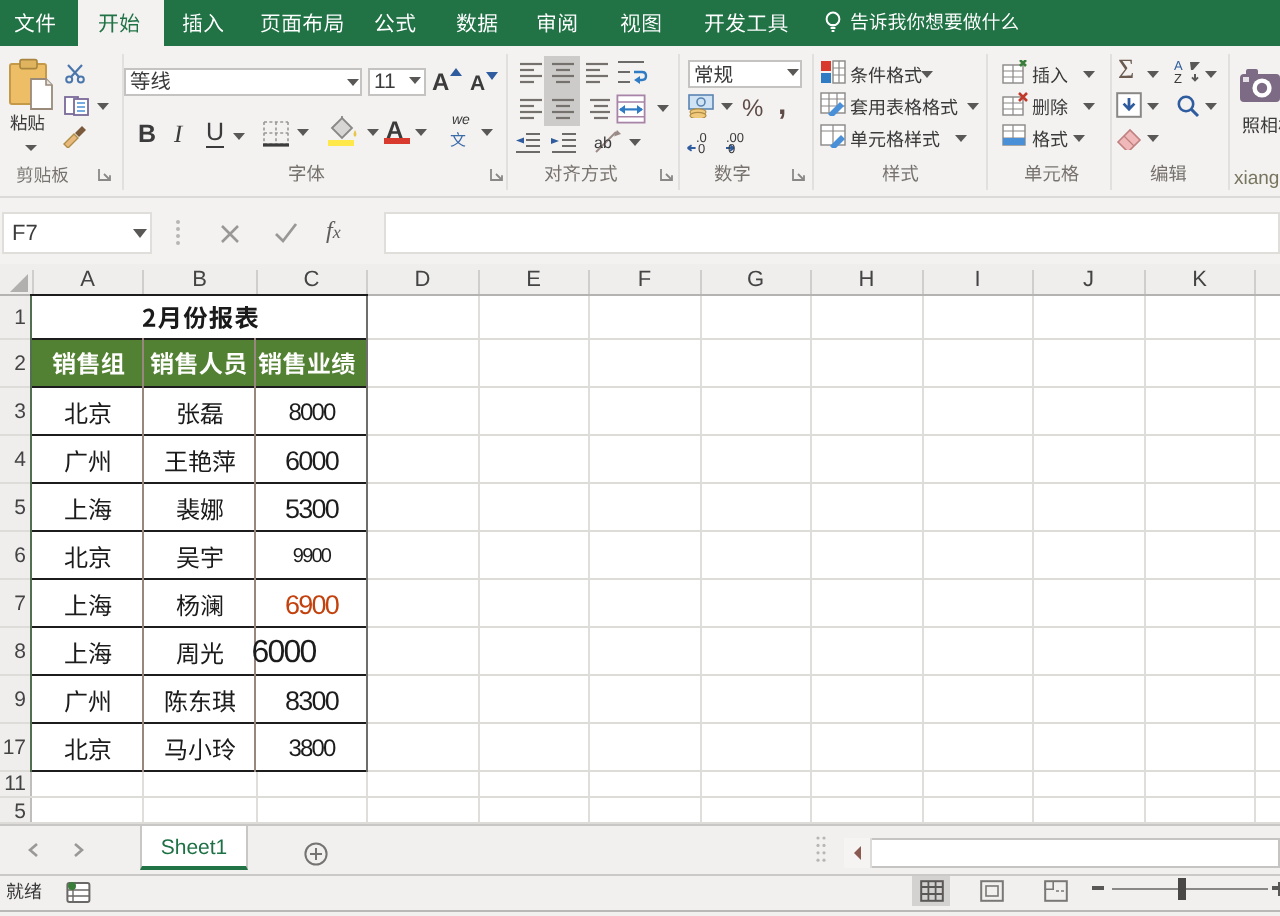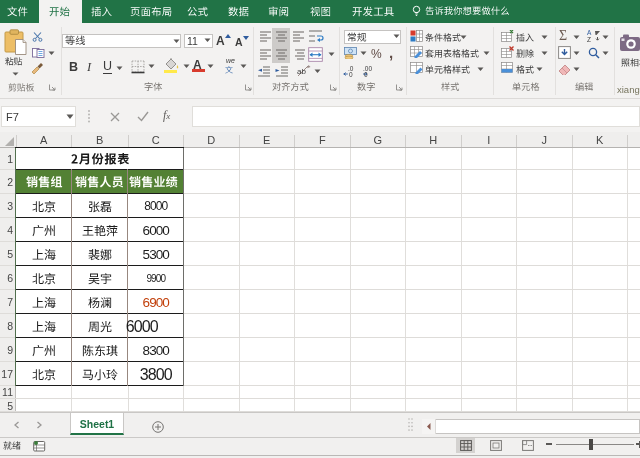--- a/index.html
+++ b/index.html
@@ -163,21 +163,21 @@
 <svg class="t" style="left:81.8px;top:341.5px" width="38" height="18" viewBox="0 -13.2 38 18">
       <path d="M9.3 -2.6C9.9 -1.7 10.5 -0.5 10.8 0.2L11.6 -0.2C11.2 -0.9 10.6 -2.1 10 -3ZM5.5 -2.9C5.2 -2 4.6 -0.9 3.9 -0.2C4.1 -0.1 4.4 0.2 4.6 0.3C5.3 -0.5 5.9 -1.7 6.4 -2.7ZM0.9 -9.6V1H1.8V-8.7H3.3C3.1 -7.9 2.7 -6.8 2.4 -6C3.2 -5 3.4 -4.2 3.4 -3.6C3.4 -3.2 3.3 -2.9 3.2 -2.8C3.1 -2.7 3 -2.7 2.8 -2.7C2.7 -2.7 2.4 -2.7 2.2 -2.7C2.3 -2.4 2.4 -2.1 2.4 -1.8C2.7 -1.8 3 -1.8 3.2 -1.9C3.4 -1.9 3.6 -2 3.8 -2.1C4.1 -2.3 4.3 -2.8 4.2 -3.5C4.2 -4.2 4.1 -5.1 3.3 -6.1C3.6 -7 4.1 -8.3 4.4 -9.2L3.8 -9.6L3.6 -9.6ZM4.4 -8.5V-7.6H6C5.7 -6.7 5.4 -5.9 5.3 -5.7C5 -5.1 4.8 -4.7 4.6 -4.7C4.7 -4.4 4.9 -4 4.9 -3.8C5 -3.9 5.4 -4 6 -4H7.4V-0.1C7.4 0 7.4 0.1 7.2 0.1C7.1 0.1 6.6 0.1 6 0.1C6.1 0.3 6.2 0.7 6.3 0.9C7.1 0.9 7.6 0.9 7.9 0.8C8.2 0.6 8.3 0.4 8.3 -0.1V-4H10.9L10.9 -4.8H8.3V-6.6H7.4V-4.8H5.8C6.2 -5.6 6.6 -6.6 6.9 -7.6H11.3V-8.5H7.2C7.4 -9 7.5 -9.5 7.6 -10L6.6 -10.2C6.5 -9.6 6.4 -9 6.3 -8.5Z M15.1 -3.1C14.6 -2 13.8 -0.9 12.9 -0.1C13.1 0 13.5 0.3 13.6 0.5C14.5 -0.4 15.4 -1.6 16 -2.9ZM20 -2.8C20.9 -1.8 22 -0.5 22.5 0.3L23.3 -0.1C22.8 -1 21.7 -2.2 20.7 -3.1ZM12.9 -8.5V-7.6H15.8C15.4 -6.8 14.9 -6.1 14.7 -5.8C14.3 -5.3 14.1 -4.9 13.8 -4.8C13.9 -4.6 14.1 -4.1 14.1 -3.9C14.3 -4 14.7 -4.1 15.4 -4.1H18.1V-0.3C18.1 -0.1 18 -0.1 17.9 -0.1C17.7 -0.1 17 -0.1 16.3 -0.1C16.5 0.2 16.6 0.6 16.7 0.9C17.5 0.9 18.1 0.8 18.5 0.7C18.9 0.5 19 0.3 19 -0.3V-4.1H22.5V-5H19V-6.7H18.1V-5H15.2C15.8 -5.7 16.4 -6.7 16.9 -7.6H23V-8.5H17.4C17.6 -8.9 17.8 -9.3 18 -9.8L17 -10.2C16.8 -9.6 16.6 -9 16.3 -8.5Z M32.7 -1.3C33.5 -0.6 34.4 0.3 34.8 0.9L35.6 0.4C35.1 -0.2 34.2 -1.1 33.4 -1.7ZM30.4 -1.8C29.9 -1 29 -0.2 28.1 0.4C28.3 0.5 28.5 0.8 28.7 1C29.6 0.4 30.6 -0.5 31.2 -1.3ZM33.3 -10.1V-8.4H30.7V-10.1H29.8V-8.4H28.6V-7.6H29.8V-2.8H28.4V-2H35.5V-2.8H34.2V-7.6H35.3V-8.4H34.2V-10.1ZM30.7 -7.6H33.3V-6.5H30.7ZM30.7 -5.8H33.3V-4.7H30.7ZM30.7 -3.9H33.3V-2.8H30.7ZM24.4 -1.2 24.6 -0.3C25.6 -0.6 27 -1.1 28.3 -1.5L28.2 -2.3L26.8 -1.9V-5H28V-5.8H26.8V-8.4H28.3V-9.3H24.6V-8.4H26V-5.8H24.6V-5H26V-1.6C25.4 -1.5 24.8 -1.3 24.4 -1.2Z" fill="#1c1c1c"></path>
     </svg>
 <div class="ab" style="left:125.75px;top:344.3px;width:60px;text-align:center;font-size:13.5px;line-height:13px;letter-spacing:-0.9px;color:#1c1c1c">8300</div>
 <svg class="t" style="left:31.8px;top:365.5px" width="26" height="18" viewBox="0 -13.2 26 18">
       <path d="M0.4 -1.5 0.8 -0.6C1.7 -0.9 2.8 -1.4 3.9 -1.9V0.9H4.8V-9.9H3.9V-7H0.8V-6.1H3.9V-2.8C2.6 -2.3 1.3 -1.8 0.4 -1.5ZM10.7 -8C10 -7.3 8.8 -6.5 7.7 -5.9V-9.9H6.8V-1C6.8 0.3 7.1 0.7 8.2 0.7C8.5 0.7 9.9 0.7 10.2 0.7C11.4 0.7 11.6 -0.1 11.7 -2.3C11.4 -2.3 11.1 -2.5 10.8 -2.7C10.8 -0.7 10.7 -0.2 10.1 -0.2C9.8 -0.2 8.6 -0.2 8.3 -0.2C7.8 -0.2 7.7 -0.3 7.7 -0.9V-4.9C9 -5.6 10.4 -6.4 11.4 -7.2Z M15.1 -5.9H20.9V-4H15.1ZM20.2 -2C21 -1.2 22 -0.1 22.4 0.6L23.2 0.1C22.7 -0.6 21.7 -1.7 21 -2.5ZM14.8 -2.4C14.4 -1.6 13.4 -0.6 12.6 0C12.8 0.2 13.1 0.4 13.3 0.6C14.1 -0.1 15.1 -1.2 15.7 -2.1ZM17 -9.9C17.2 -9.5 17.5 -9 17.7 -8.6H12.8V-7.7H23.2V-8.6H18.8C18.6 -9 18.2 -9.7 17.8 -10.2ZM14.3 -6.7V-3.2H17.6V-0.1C17.6 0.1 17.5 0.1 17.3 0.1C17.1 0.1 16.3 0.1 15.5 0.1C15.6 0.4 15.8 0.7 15.8 1C16.9 1 17.6 1 18 0.8C18.4 0.7 18.5 0.5 18.5 -0.1V-3.2H21.9V-6.7Z" fill="#1c1c1c"></path>
     </svg>
 <svg class="t" style="left:81.8px;top:365.5px" width="38" height="18" viewBox="0 -13.2 38 18">
       <path d="M0.7 -2.4V-1.5H8.5V-2.4ZM2.7 -7.6C2.6 -6.4 2.5 -4.8 2.3 -3.9H2.6L10 -3.9C9.8 -1.4 9.6 -0.3 9.2 -0C9.1 0.1 8.9 0.1 8.7 0.1C8.4 0.1 7.6 0.1 6.8 0C7 0.3 7.1 0.6 7.1 0.9C7.9 0.9 8.6 1 9 0.9C9.4 0.9 9.7 0.8 10 0.6C10.4 0.1 10.7 -1.2 11 -4.3C11 -4.4 11 -4.7 11 -4.7H8.9C9.1 -6.2 9.3 -8.1 9.4 -9.3L8.7 -9.4L8.6 -9.4H1.6V-8.5H8.4C8.3 -7.4 8.2 -5.9 8 -4.7H3.3C3.4 -5.6 3.5 -6.7 3.6 -7.5Z M17.6 -9.9V-0.3C17.6 -0 17.5 0 17.2 0C17 0 16.1 0.1 15.2 0C15.4 0.3 15.6 0.7 15.6 1C16.7 1 17.5 0.9 17.9 0.8C18.4 0.6 18.5 0.4 18.5 -0.3V-9.9ZM20.5 -6.9C21.5 -5.1 22.5 -2.9 22.7 -1.5L23.7 -1.8C23.4 -3.3 22.4 -5.5 21.3 -7.2ZM14.4 -7.1C14.1 -5.5 13.5 -3.4 12.4 -2.1C12.6 -2 13 -1.8 13.2 -1.7C14.3 -3 15 -5.2 15.4 -6.9Z M30.8 -6.3C31.2 -5.9 31.8 -5.2 32 -4.8L32.7 -5.3C32.5 -5.7 31.9 -6.3 31.5 -6.7ZM31.6 -10.1C31 -8.6 29.7 -6.9 28.2 -5.8C28.4 -5.7 28.7 -5.4 28.8 -5.2C30.1 -6.1 31.1 -7.3 31.8 -8.6C32.7 -7.2 33.9 -5.9 35 -5.2C35.1 -5.4 35.4 -5.7 35.6 -5.9C34.5 -6.6 33.1 -8 32.3 -9.3L32.5 -9.8ZM29.2 -4.5V-3.6H33.4C32.8 -2.8 32.1 -1.9 31.4 -1.2L30.3 -2.1L29.7 -1.5C30.7 -0.8 32.1 0.3 32.7 1L33.4 0.4C33.1 0.1 32.6 -0.3 32.1 -0.7C33 -1.6 34.1 -3 34.7 -4.1L34.1 -4.5L33.9 -4.5ZM24.4 -1.2 24.7 -0.4C25.7 -0.7 27 -1.2 28.3 -1.7L28.1 -2.5L26.8 -2V-5H28V-5.8H26.8V-8.4H28.3V-9.3H24.5V-8.4H26V-5.8H24.7V-5H26V-1.7Z" fill="#1c1c1c"></path>
     </svg>
-<div class="ab" style="left:125.75px;top:368.3px;width:60px;text-align:center;font-size:16px;line-height:13px;letter-spacing:-0.9px;color:#1c1c1c">3800</div>
+<div class="ab" style="left:125.75px;top:368.3px;width:60px;text-align:center;font-size:12px;line-height:13px;letter-spacing:-0.9px;color:#1c1c1c">3800</div>
 <div class="ab" style="left:0;top:0;width:640px;height:23px;background:#217346"></div>
 <div class="ab" style="left:38.5px;top:0;width:43px;height:23px;background:#f3f2f1"></div>
 <svg class="t" style="left:6.7px;top:3.9px" width="23" height="16" viewBox="0 -11.4 23 16">
       <path d="M4.4 -8.6C4.7 -8 5 -7.4 5.2 -6.9L6 -7.2C5.9 -7.6 5.5 -8.3 5.2 -8.8ZM0.5 -6.9V-6.1H2.1C2.8 -4.6 3.6 -3.2 4.6 -2.1C3.5 -1.1 2.1 -0.4 0.4 0.1C0.5 0.3 0.8 0.6 0.9 0.8C2.6 0.2 4 -0.5 5.2 -1.5C6.4 -0.5 7.8 0.3 9.5 0.8C9.7 0.5 9.9 0.2 10.1 0C8.4 -0.4 7 -1.1 5.8 -2.1C6.9 -3.2 7.7 -4.5 8.3 -6.1H9.9V-6.9ZM5.2 -2.6C4.3 -3.6 3.5 -4.8 3 -6.1H7.4C6.9 -4.7 6.2 -3.6 5.2 -2.6Z M13.9 -3.5V-2.8H16.9V0.8H17.7V-2.8H20.5V-3.5H17.7V-5.8H20.1V-6.6H17.7V-8.6H16.9V-6.6H15.5C15.6 -7.1 15.7 -7.6 15.8 -8.1L15.1 -8.2C14.9 -6.9 14.4 -5.5 13.8 -4.6C14 -4.6 14.3 -4.4 14.5 -4.3C14.8 -4.7 15 -5.2 15.2 -5.8H16.9V-3.5ZM13.4 -8.7C12.8 -7.1 11.9 -5.6 10.9 -4.5C11.1 -4.4 11.3 -4 11.4 -3.8C11.7 -4.1 12 -4.5 12.3 -5V0.8H13.1V-6.2C13.5 -6.9 13.8 -7.7 14.1 -8.5Z" fill="#fff"></path>
     </svg>
 <svg class="t" style="left:49.4px;top:3.9px" width="23" height="16" viewBox="0 -11.4 23 16">
       <path d="M6.7 -7.3V-4.3H3.8V-4.8V-7.3ZM0.5 -4.3V-3.6H3C2.8 -2.2 2.3 -0.8 0.6 0.3C0.8 0.4 1.1 0.7 1.2 0.9C3.1 -0.3 3.7 -2 3.8 -3.6H6.7V0.8H7.6V-3.6H9.9V-4.3H7.6V-7.3H9.5V-8.1H0.9V-7.3H3V-4.8L3 -4.3Z M15.4 -3.4V0.8H16.1V0.4H19.3V0.8H20V-3.4ZM16.1 -0.3V-2.7H19.3V-0.3ZM15.1 -4.2C15.4 -4.4 15.8 -4.4 19.7 -4.7C19.8 -4.4 19.9 -4.2 20 -4L20.7 -4.3C20.4 -5.1 19.6 -6.3 18.9 -7.2L18.3 -6.9C18.6 -6.5 19 -5.9 19.3 -5.4L16 -5.2C16.7 -6.1 17.4 -7.3 17.9 -8.5L17.1 -8.7C16.6 -7.4 15.7 -6 15.5 -5.7C15.2 -5.3 15 -5 14.8 -5C14.9 -4.8 15 -4.4 15.1 -4.2ZM12.7 -5.9H13.9C13.8 -4.5 13.5 -3.4 13.2 -2.5C12.8 -2.8 12.5 -3.1 12.1 -3.3C12.3 -4.1 12.5 -5 12.7 -5.9ZM11.3 -3C11.8 -2.7 12.3 -2.2 12.9 -1.8C12.4 -0.9 11.8 -0.2 11 0.2C11.2 0.3 11.4 0.6 11.5 0.8C12.3 0.3 12.9 -0.4 13.4 -1.3C13.8 -0.9 14.2 -0.5 14.4 -0.2L14.9 -0.9C14.6 -1.2 14.2 -1.6 13.8 -2C14.2 -3.2 14.5 -4.7 14.6 -6.6L14.2 -6.6L14.1 -6.6H12.8C13 -7.3 13.1 -8 13.2 -8.6L12.5 -8.7C12.4 -8 12.3 -7.3 12.1 -6.6H11V-5.9H12C11.8 -4.8 11.5 -3.8 11.3 -3Z" fill="#217346"></path>
     </svg>
 <svg class="t" style="left:91.4px;top:3.9px" width="23" height="16" viewBox="0 -11.4 23 16">
       <path d="M7.6 -2.5V-1.9H8.8V-0.4H7.2V-5.6H9.9V-6.3H7.2V-7.6C8 -7.7 8.8 -7.9 9.3 -8L8.9 -8.7C7.8 -8.3 5.8 -8.1 4.2 -8C4.3 -7.8 4.3 -7.6 4.4 -7.4C5 -7.4 5.8 -7.4 6.5 -7.5V-6.3H3.8V-5.6H6.5V-0.4H4.8V-1.9H6V-2.5H4.8V-3.8C5.2 -3.9 5.7 -4.1 6.1 -4.2L5.7 -4.9C5.3 -4.6 4.6 -4.4 4.1 -4.3V0.8H4.8V0.3H8.8V0.8H9.5V-4.5H7.6V-3.8H8.8V-2.5ZM1.7 -8.7V-6.6H0.6V-5.9H1.7V-3.5L0.4 -3.2L0.6 -2.4L1.7 -2.8V-0.1C1.7 0 1.6 0.1 1.5 0.1C1.4 0.1 1.1 0.1 0.7 0.1C0.9 0.3 0.9 0.6 1 0.8C1.5 0.8 1.9 0.8 2.1 0.6C2.3 0.5 2.4 0.3 2.4 -0.1V-3L3.6 -3.4L3.5 -4.1L2.4 -3.8V-5.9H3.4V-6.6H2.4V-8.7Z M13.7 -7.9C14.4 -7.4 14.9 -6.8 15.3 -6.1C14.7 -3.2 13.4 -1.1 11 0.1C11.2 0.3 11.6 0.6 11.7 0.8C13.9 -0.5 15.2 -2.4 16 -5.1C17.1 -3 17.9 -0.6 20.2 0.7C20.3 0.5 20.5 0.1 20.6 -0.2C17.2 -2.2 17.5 -6.1 14.1 -8.5Z" fill="#fff"></path>
@@ -564,21 +564,21 @@
 <div class="ab" style="left:163px;top:108px;font-size:12px;font-style:italic;font-family:'Liberation Serif',serif;color:#5f5d5b"><i>f</i><span style="font-size:9px">x</span></div>
 <div class="ab" style="left:192px;top:106px;width:448px;height:21px;background:#fff;border:1px solid #e0deda"></div>
 <div class="ab" style="left:0;top:412px;width:640px;height:25px;background:#f1f0ef;border-top:1px solid #c9c7c5"></div>
 <svg class="ab" style="left:13px;top:421px" width="8" height="8">
       <path d="M5.5 1 L2 4 L5.5 7" stroke="#9a9896" stroke-width="1.3" fill="none"></path>
     </svg>
 <svg class="ab" style="left:35px;top:421px" width="8" height="8">
       <path d="M2.5 1 L6 4 L2.5 7" stroke="#9a9896" stroke-width="1.3" fill="none"></path>
     </svg>
 <div class="ab" style="left:70px;top:413px;width:54px;height:21.5px;background:#fff;border-left:1px solid #c9c7c5;border-right:1px solid #c9c7c5;border-bottom:2.5px solid #217346"></div>
-<div class="ab" style="left:70px;top:417.5px;width:54px;text-align:center;font-size:10.5px;color:#1e7145;font-weight:bold">Sheet1</div>
+<div class="ab" style="left:70px;top:417.5px;width:54px;text-align:center;font-size:10.5px;color:#1e7145;font-weight:normal">Sheet1</div>
 <svg class="ab" style="left:152px;top:421px" width="13" height="13">
       <circle cx="6" cy="6" r="5.3" fill="none" stroke="#767472" stroke-width="1"></circle>
       <path d="M6 3 v6 M3 6 h6" stroke="#767472" stroke-width="1"></path>
     </svg>
 <svg class="ab" style="left:407px;top:417px" width="8" height="18">
 <g fill="#b8b6b4">
         <circle cx="2" cy="2" r="0.8"></circle>
         <circle cx="5" cy="2" r="0.8"></circle>
         <circle cx="2" cy="5.7" r="0.8"></circle>
         <circle cx="5" cy="5.7" r="0.8"></circle>

